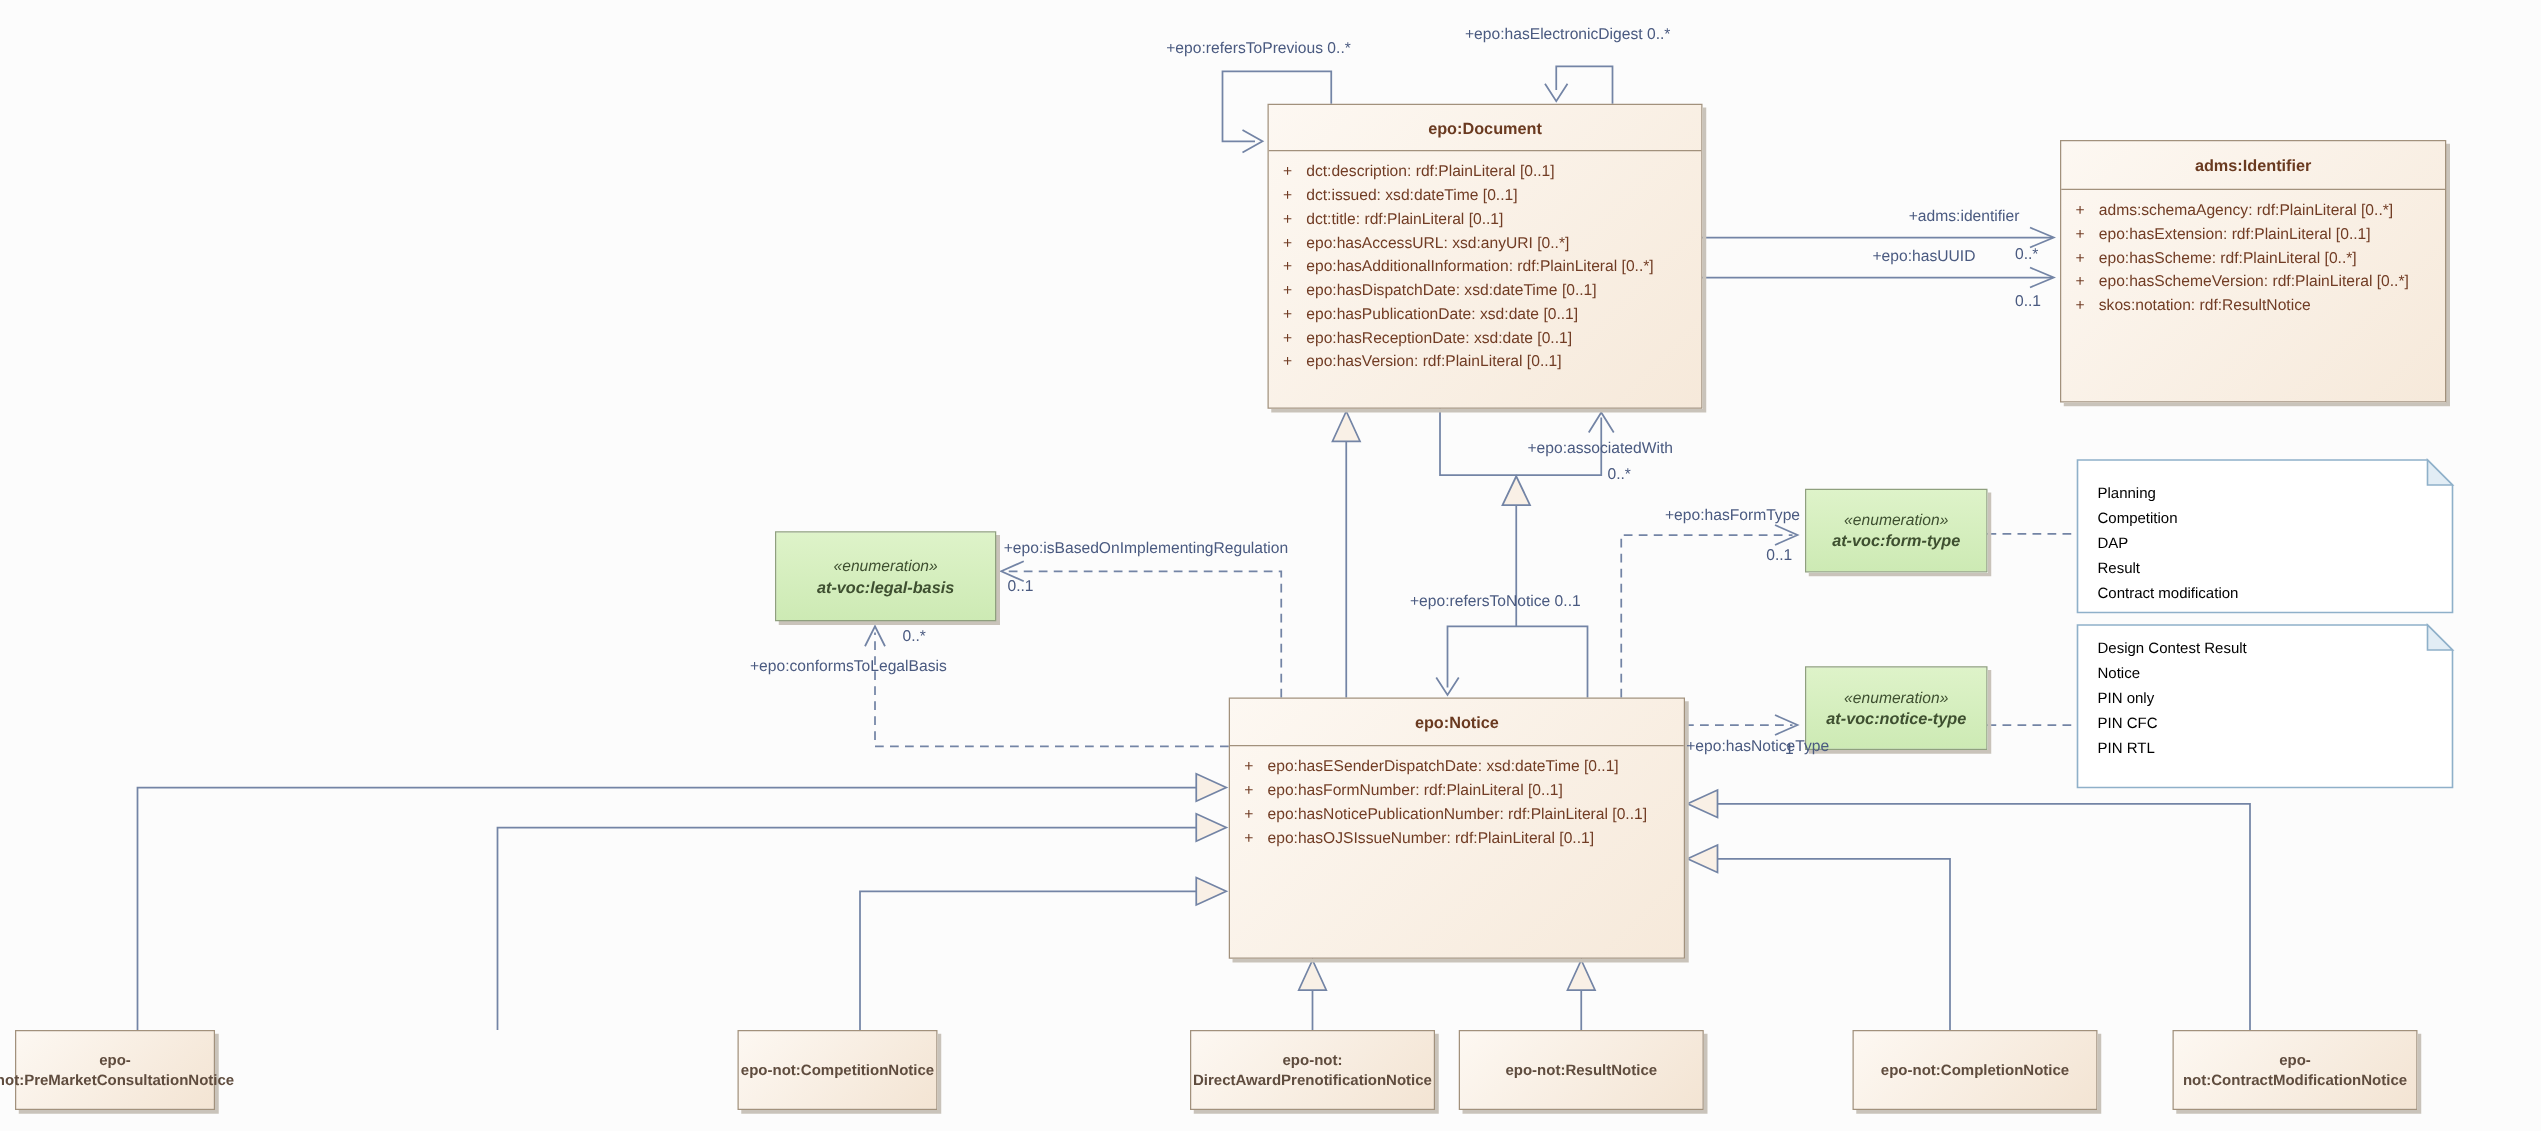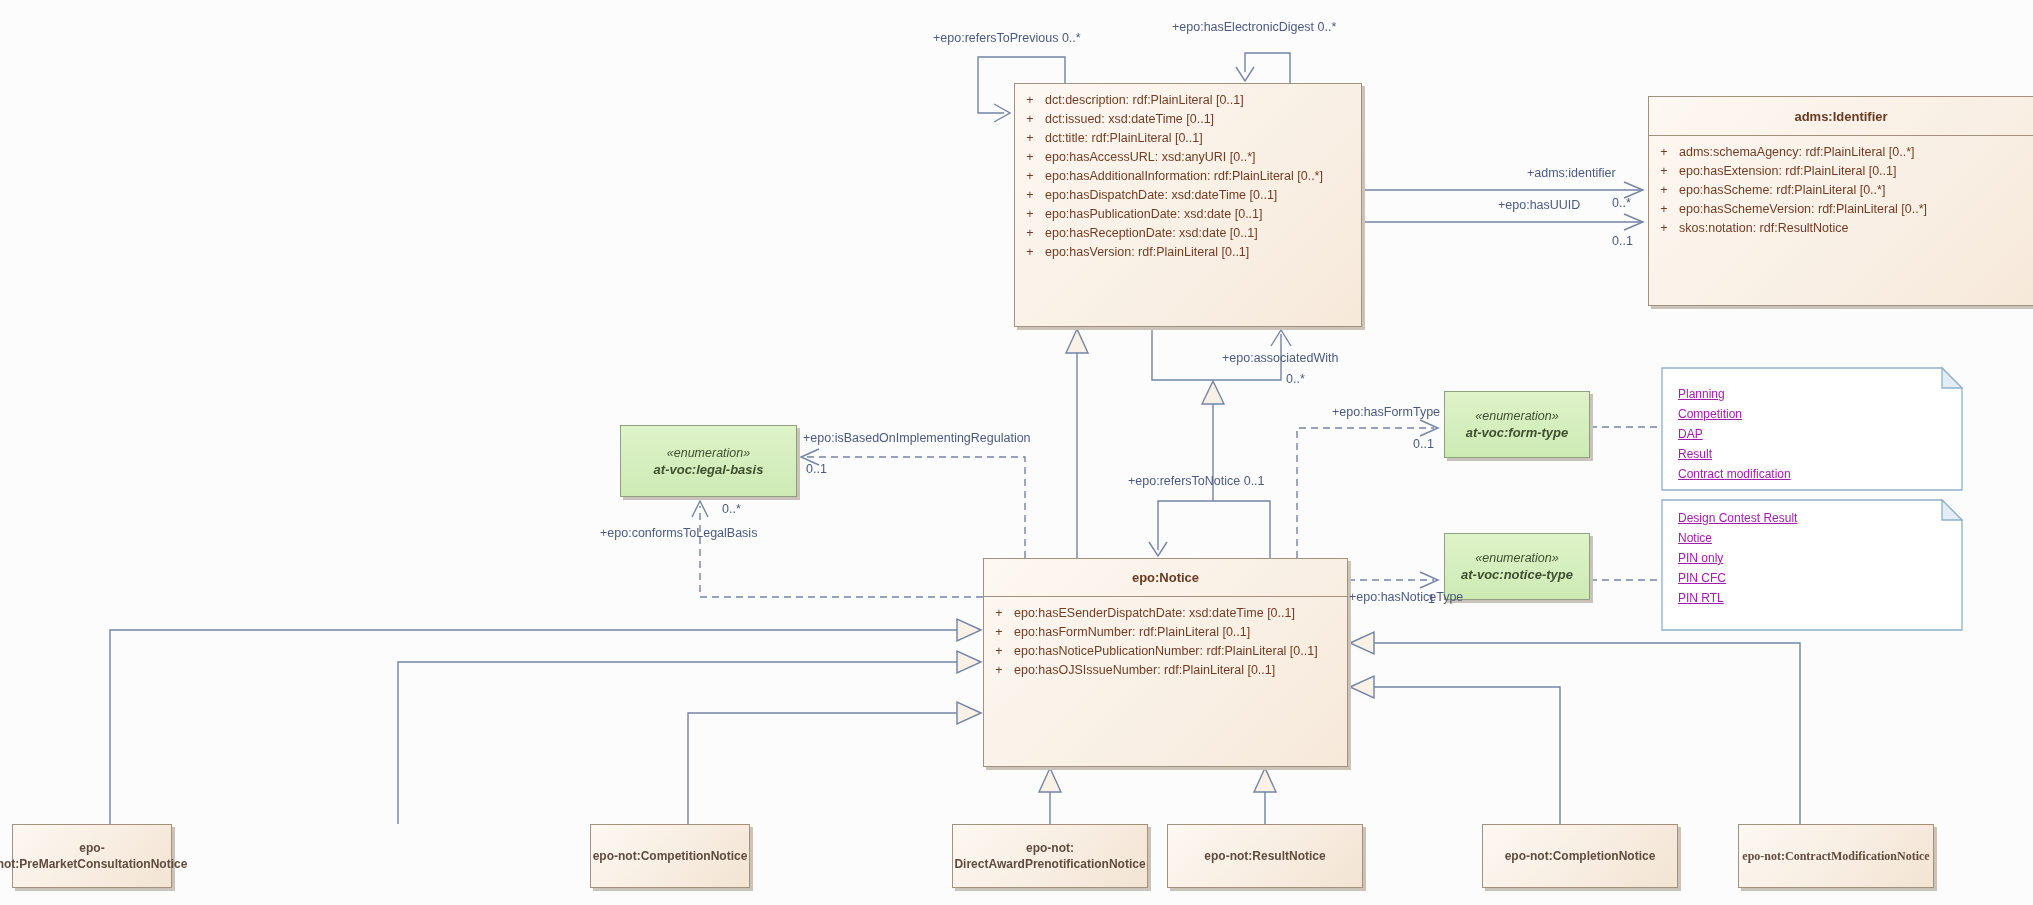--- a/index.html
+++ b/index.html
@@ -24,21 +24,21 @@
   .uml-enum .stereo{font-size:12.5px;color:#3e4f30;}
   .uml-enum .etitle{font-size:13px;font-weight:bold;color:#3e4f30;margin-top:2px;}
 
   
   .sub-box{position:absolute;height:64px;background:linear-gradient(135deg,#fdf8f2 0%,#f3e4d3 100%);
            border:1px solid #a2917c;box-shadow:3px 3px 0 #c9c3ba;box-sizing:border-box;
            display:flex;flex-direction:column;align-items:center;justify-content:center;}
   .sub-box .slabel{font-size:12px;font-weight:bold;color:#5f4c3e;text-align:center;line-height:16px;}
 
   
-  .note-text{position:absolute;font-size:12px;color:#a21caf;line-height:20px;text-decoration:underline;}
+  .note-text{position:absolute;font-size:12px;color:#000000;line-height:20px;}
   .note-text div{white-space:nowrap;}
 
   
   .clabel{position:absolute;font-size:12.5px;color:#4a5a80;white-space:nowrap;}
   .mult{position:absolute;font-size:12.5px;color:#4a5a80;white-space:nowrap;}
 </style>
 </head>
 <body>
 
 <div id="canvas">
@@ -113,20 +113,21 @@
 
     <g stroke="#8fb0c9" stroke-width="1.3">
       <path d="M1662 368 H1942 L1962 388 V490 H1662 Z" fill="#ffffff"></path>
       <path d="M1942 368 V388 H1962 Z" fill="#e2edf5"></path>
       <path d="M1662 500 H1942 L1962 520 V630 H1662 Z" fill="#ffffff"></path>
       <path d="M1942 500 V520 H1962 Z" fill="#e2edf5"></path>
     </g>
   </svg>
 
   <div class="uml-class" style="left:1014px;top:83px;width:348px;height:244px;">
+    <div class="title" style="height:36px;">epo:Document</div>
     <div class="attrs">
       <div class="attr-row">
           <span class="v">+</span>
           <span class="t">dct:description: rdf:PlainLiteral [0..1]</span>
         </div>
       <div class="attr-row">
           <span class="v">+</span>
           <span class="t">dct:issued: xsd:dateTime [0..1]</span>
         </div>
       <div class="attr-row">
@@ -153,21 +154,21 @@
           <span class="v">+</span>
           <span class="t">epo:hasReceptionDate: xsd:date [0..1]</span>
         </div>
       <div class="attr-row">
           <span class="v">+</span>
           <span class="t">epo:hasVersion: rdf:PlainLiteral [0..1]</span>
         </div>
     </div>
   </div>
 
-  <div class="uml-class" style="left:1648px;top:96px;width:386px;height:210px;">
+  <div class="uml-class" style="left:1648px;top:112px;width:309px;height:210px;">
     <div class="title" style="height:38px;">adms:Identifier</div>
     <div class="attrs">
       <div class="attr-row">
           <span class="v">+</span>
           <span class="t">adms:schemaAgency: rdf:PlainLiteral [0..*]</span>
         </div>
       <div class="attr-row">
           <span class="v">+</span>
           <span class="t">epo:hasExtension: rdf:PlainLiteral [0..1]</span>
         </div>
@@ -248,21 +249,21 @@
   <div class="sub-box" style="left:952px;top:824px;width:196px;">
     <div class="slabel">epo-not:</div>
     <div class="slabel">DirectAwardPrenotificationNotice</div>
   </div>
   <div class="sub-box" style="left:1482px;top:824px;width:196px;">
     <div class="slabel">epo-not:CompletionNotice</div>
   </div>
   <div class="sub-box" style="left:1167px;top:824px;width:196px;">
     <div class="slabel">epo-not:ResultNotice</div>
   </div>
-  <div class="sub-box" style="left:1738px;top:824px;width:196px;font-family:Liberation Serif, serif;">
+  <div class="sub-box" style="left:1738px;top:824px;width:196px;">
     <div class="slabel">epo-not:ContractModificationNotice</div>
   </div>
 
   <div class="clabel" style="left:933px;top:31px;">+epo:refersToPrevious 0..*</div>
   <div class="clabel" style="left:1172px;top:20px;">+epo:hasElectronicDigest 0..*</div>
   <div class="clabel" style="left:1527px;top:166px;">+adms:identifier</div>
   <div class="mult" style="left:1612px;top:196px;">0..*</div>
   <div class="clabel" style="left:1498px;top:198px;">+epo:hasUUID</div>
   <div class="mult" style="left:1612px;top:234px;">0..1</div>
   <div class="clabel" style="left:1222px;top:351px;">+epo:associatedWith</div>

